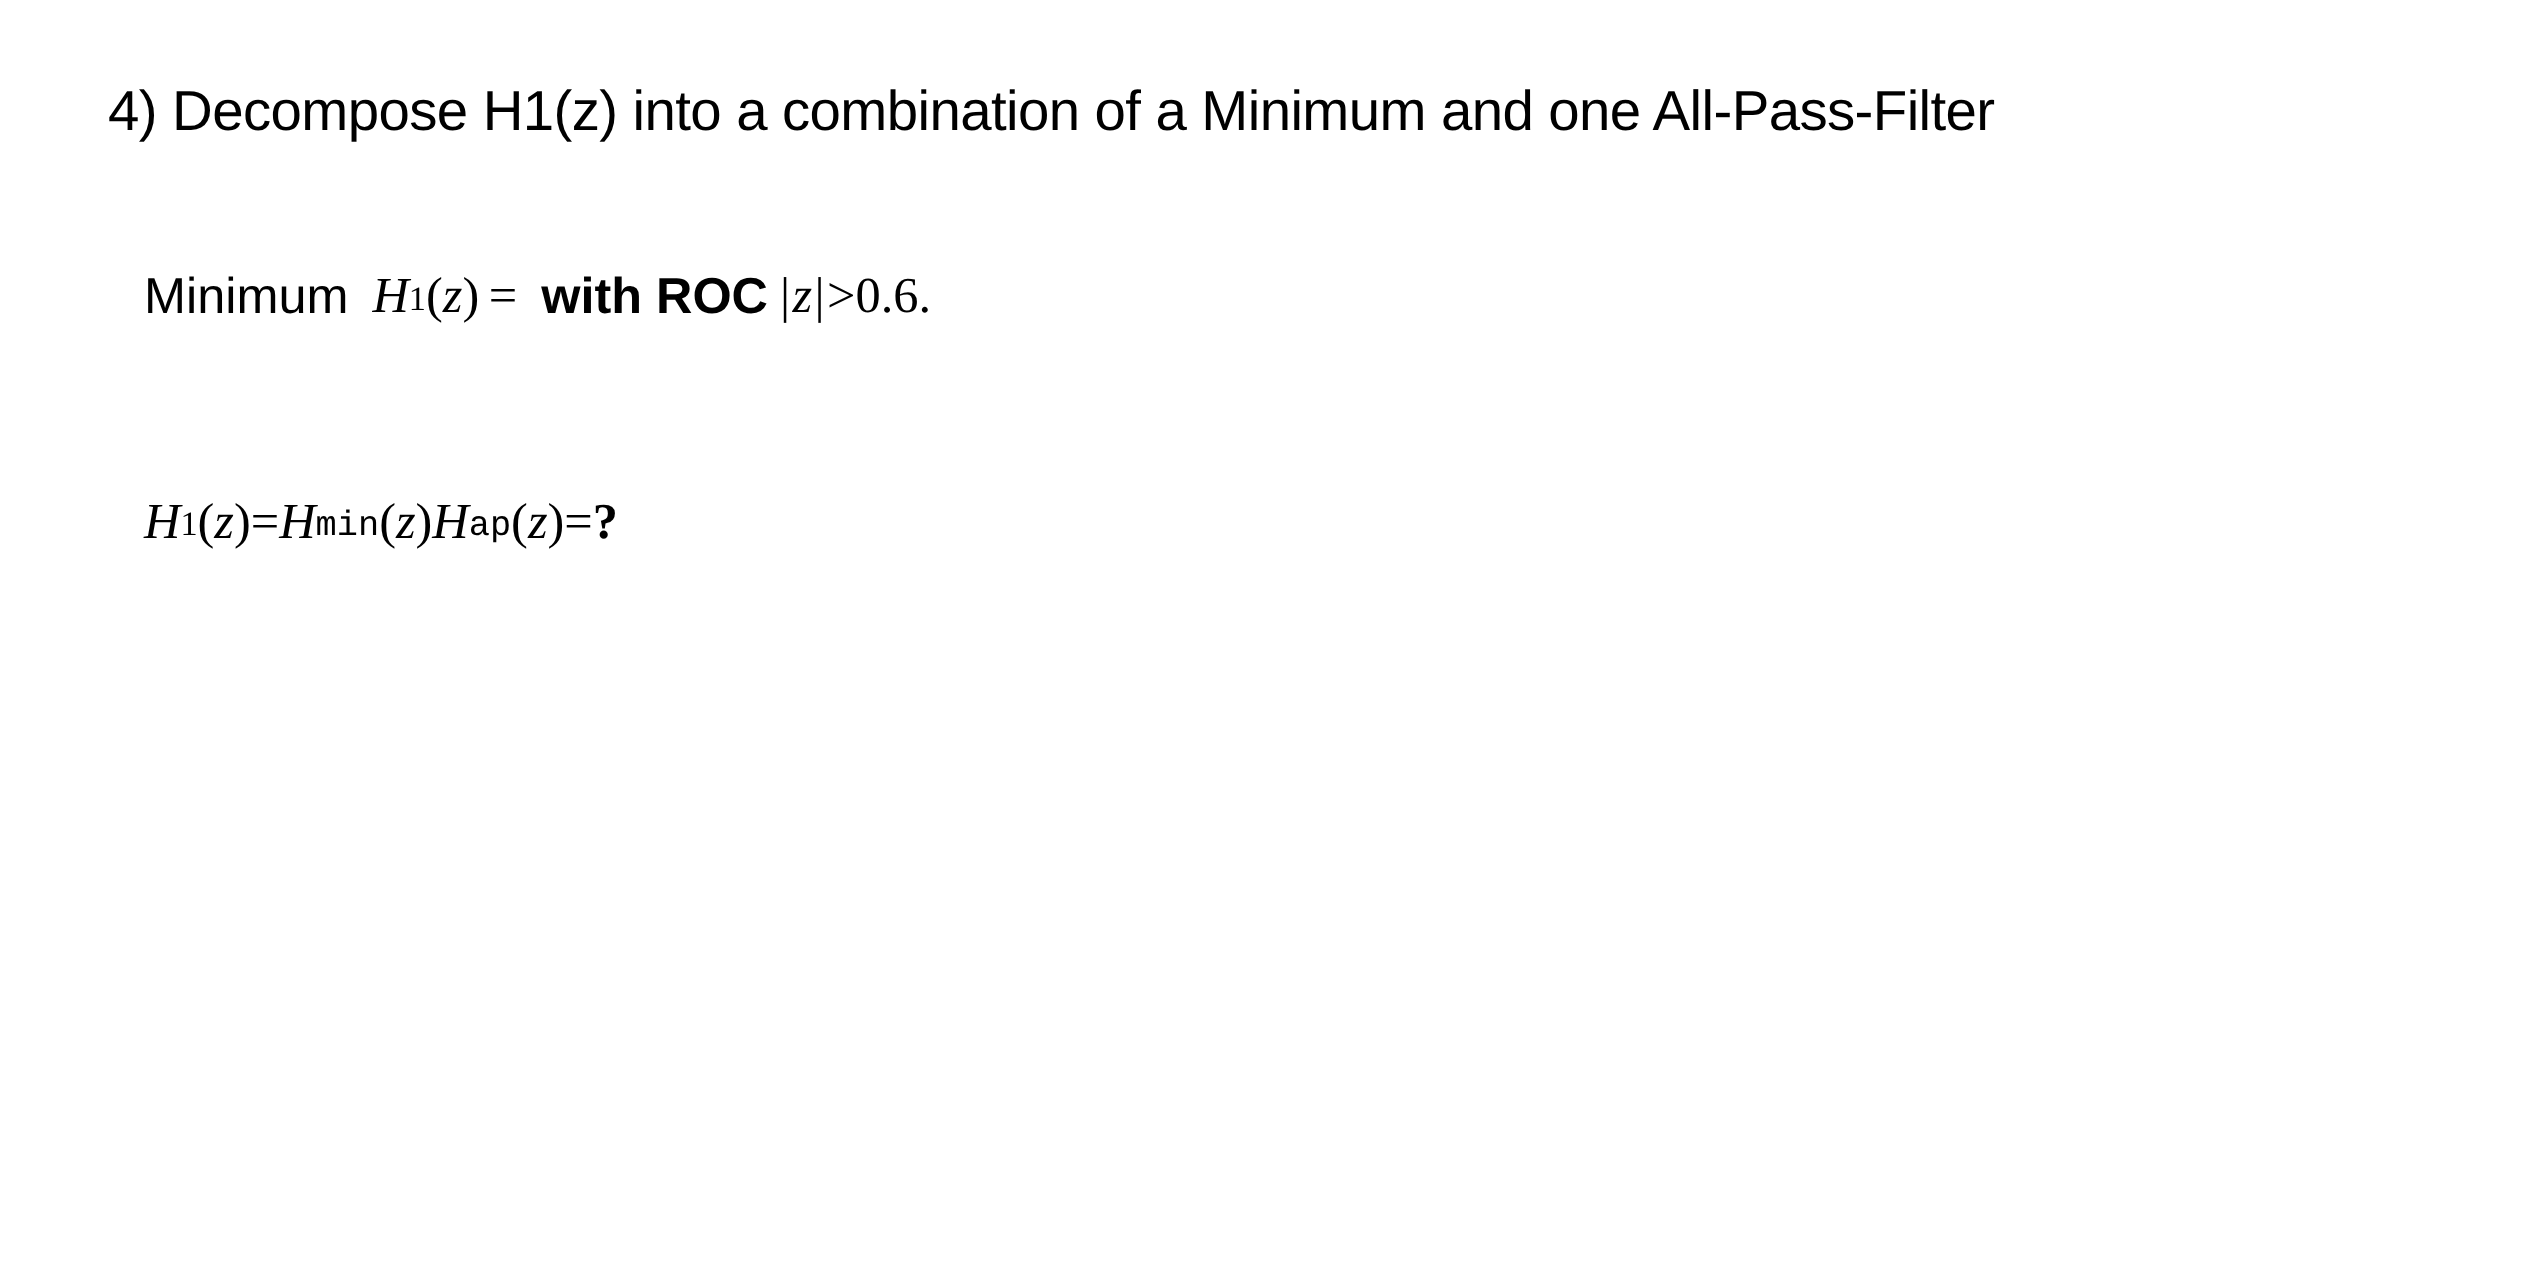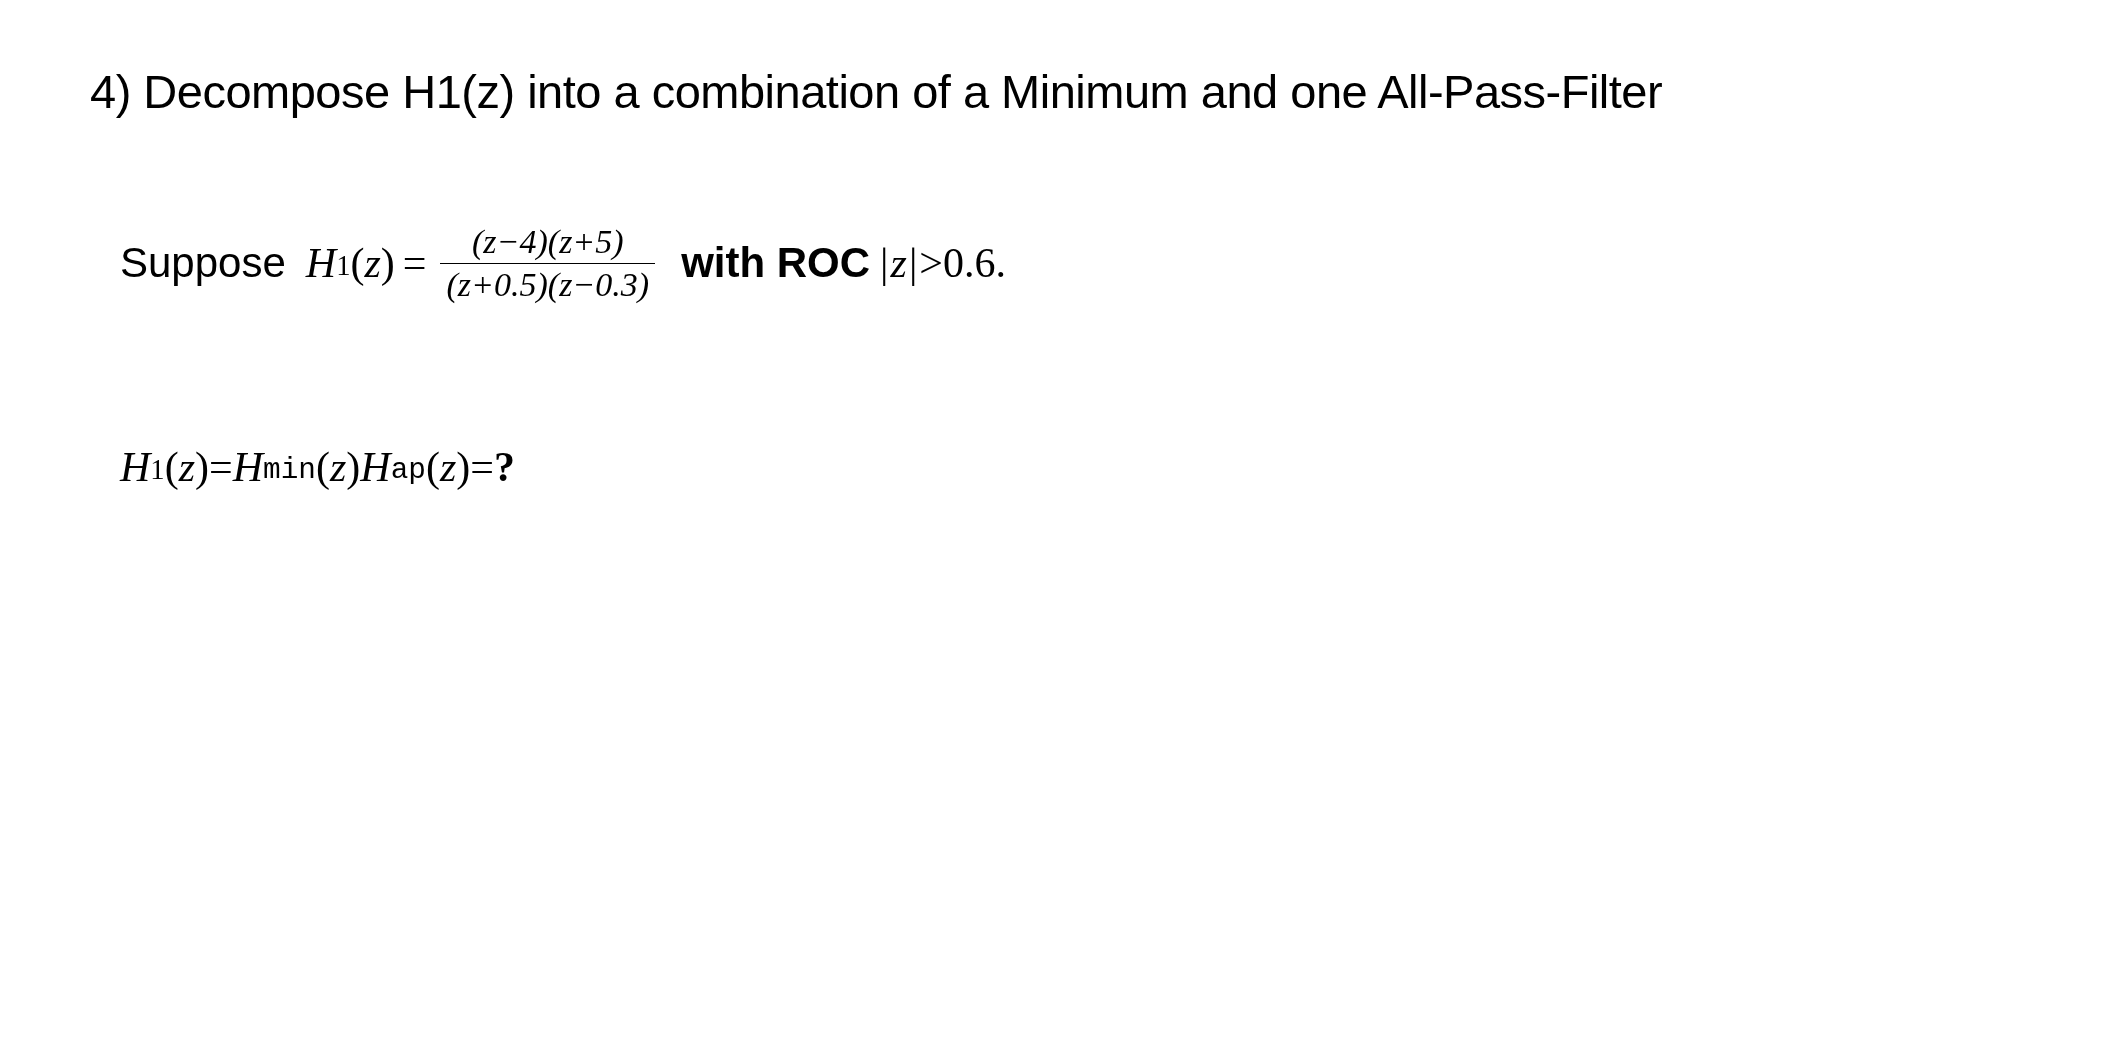--- a/index.html
+++ b/index.html
@@ -91,33 +91,29 @@
       position: relative;
       top: 0.1em;
     }
   </style>
 </head>
 <body>
 
 <div class="problem-title">4) Decompose H1(z) into a combination of a  Minimum and one  All-Pass-Filter</div>
 
 <div class="math-line math-line-1">
-  <span class="prefix">Suppose </span>
+  <span class="prefix">Minimum </span>
   <span class="eq-group">
     <span class="math-italic">H</span>
       <span class="sub">1</span>
       <span class="math-roman">(</span>
       <span class="math-italic">z</span>
       <span class="math-roman">)</span>
   </span>
   <span class="math-roman"> = </span>
-  <span class="fraction">
-    <span class="num math-italic">(z−4)(z+5)</span>
-    <span class="den math-italic">(z+0.5)(z−0.3)</span>
-  </span>
   <span class="suffix"> with ROC </span>
   <span class="eq-group">
     <span class="math-roman abs">|</span>
       <span class="math-italic">z</span>
       <span class="math-roman abs">|</span>
       <span class="math-roman"> &gt; </span>
       <span class="math-roman">0.6</span>
       <span class="math-roman">.</span>
   </span>
 </div>

